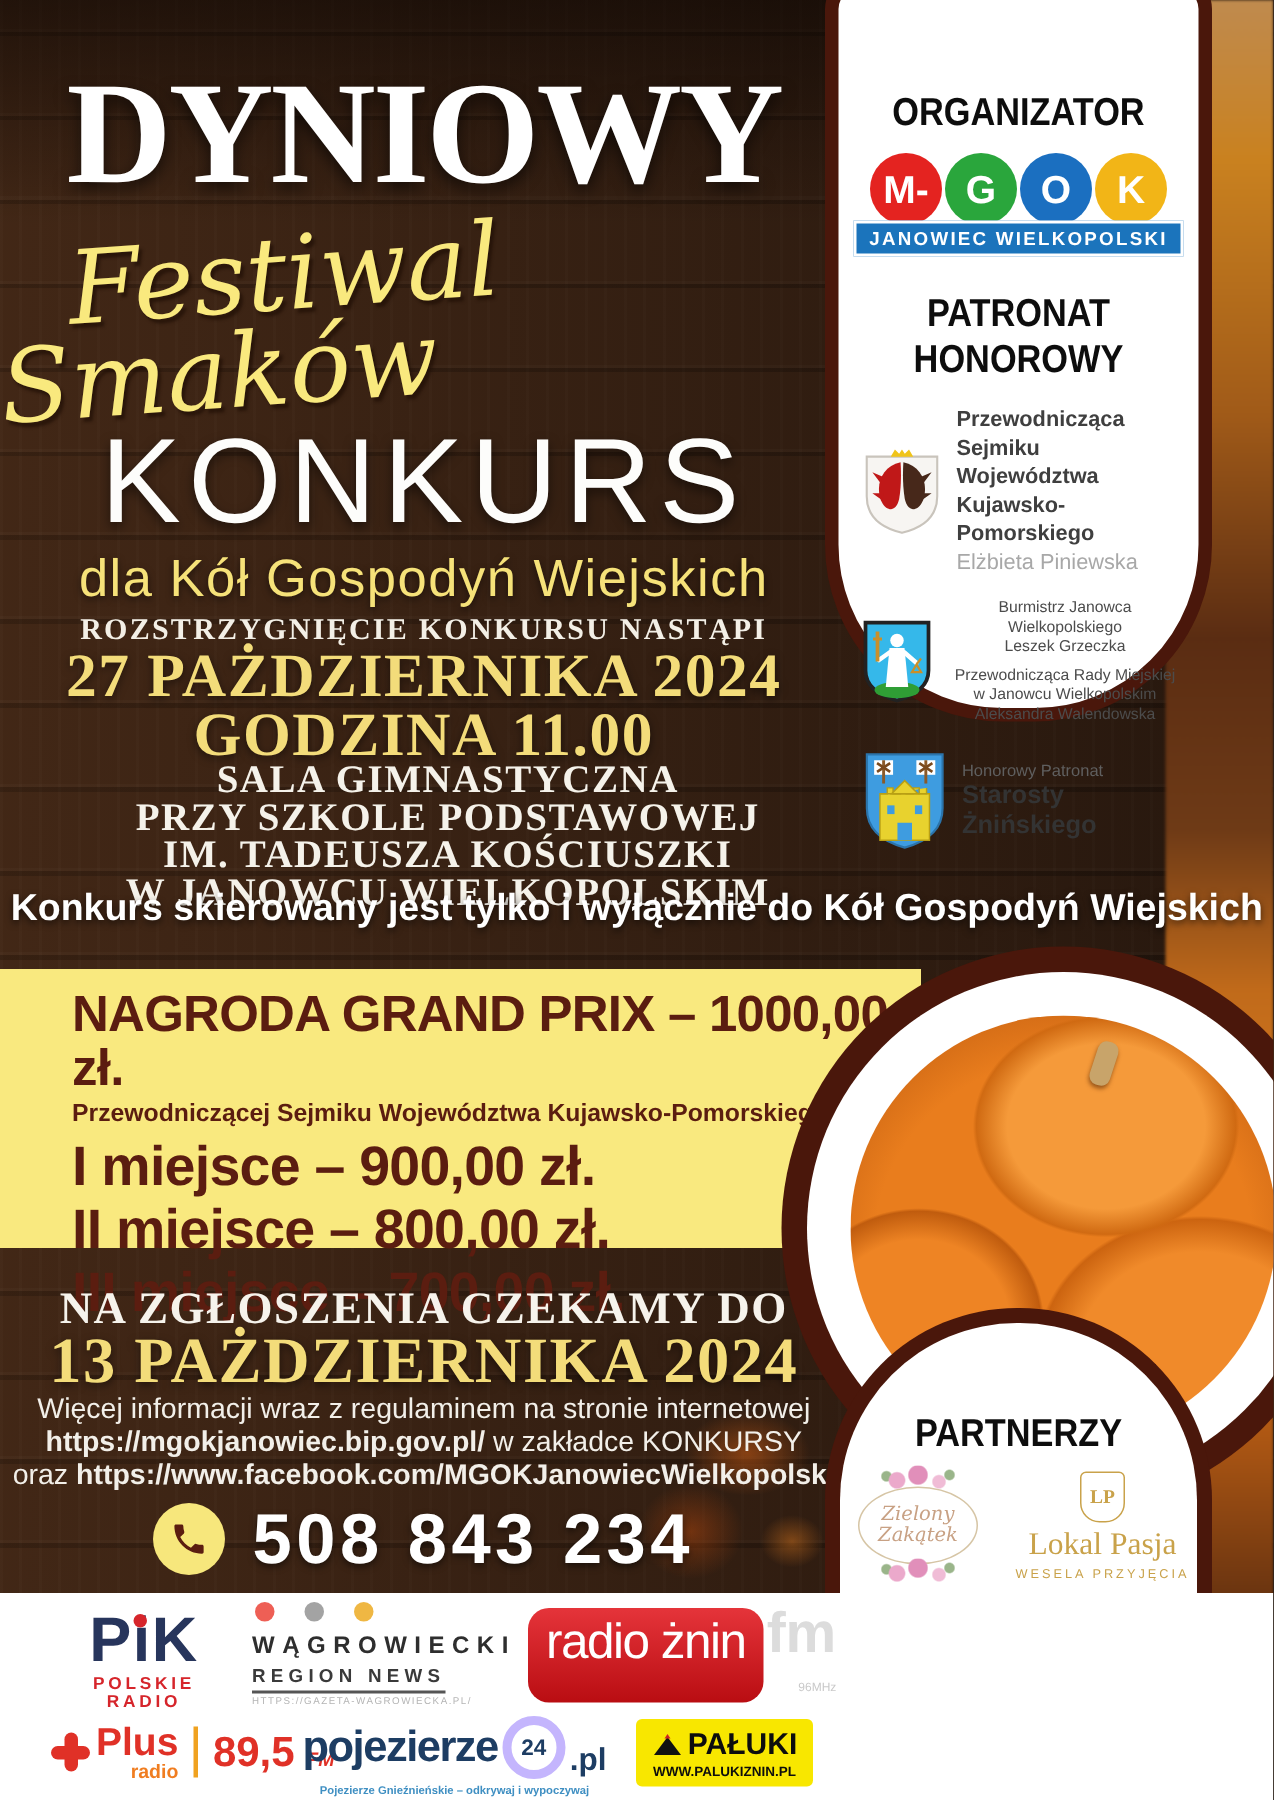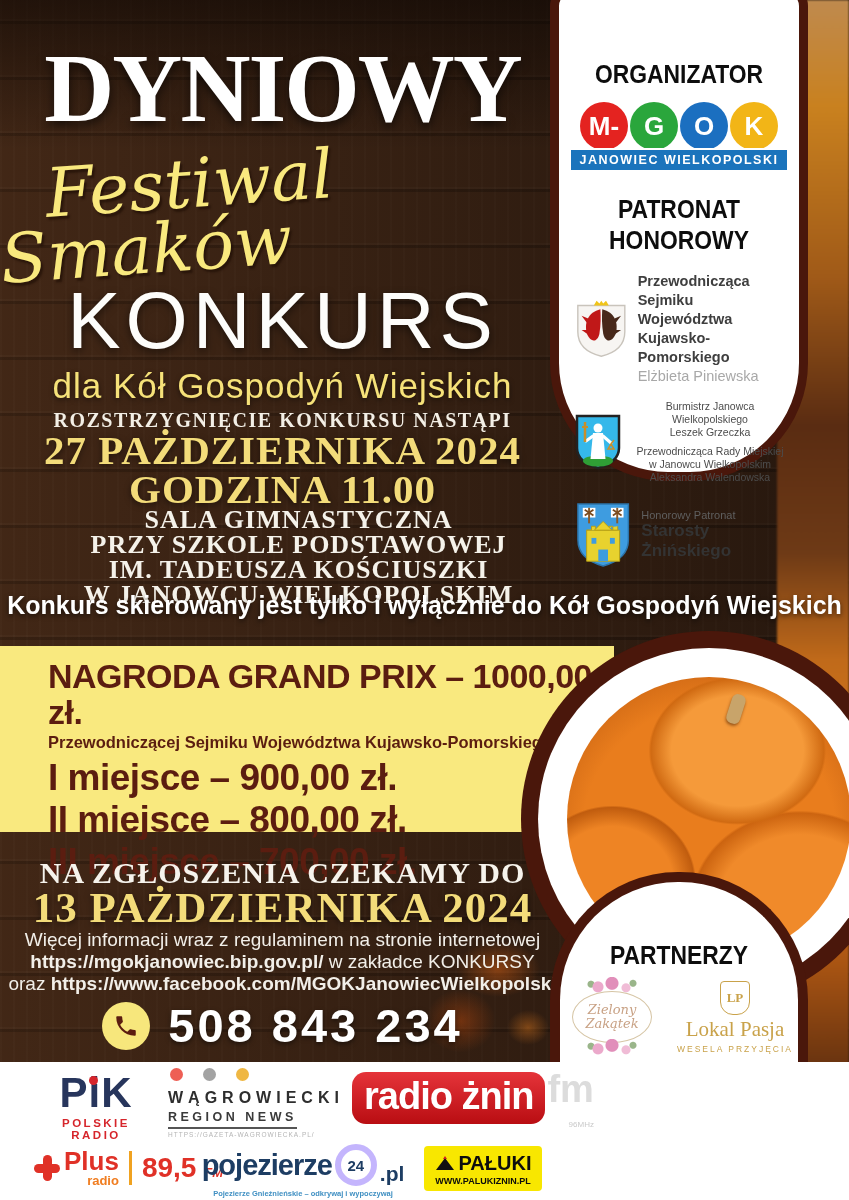--- a/index.html
+++ b/index.html
@@ -154,21 +154,21 @@
   .pik-sub{font-size:11.5px;color:#d6252b;font-weight:700;letter-spacing:2.5px;margin-top:3px;}
   .wagro{position:absolute;left:168px;top:6px;width:180px;}
   .wagro-dots{display:flex;gap:20px;padding-left:2px;}
   .wdot{width:13px;height:13px;border-radius:50%;}
   .wagro-name{margin-top:8px;font-size:16px;letter-spacing:5px;color:#2e2e2e;font-weight:700;}
   .wagro-sub{margin-top:3px;font-size:12.5px;letter-spacing:3.5px;color:#3a3a3a;font-weight:700;
     border-bottom:2px solid #555;display:inline-block;padding-bottom:3px;}
   .wagro-url{font-size:6.5px;color:#b5b5b5;letter-spacing:1px;margin-top:2px;}
   .rznin{position:absolute;left:352px;top:10px;display:flex;align-items:flex-start;}
   .rznin-box{background:linear-gradient(#e5343a,#b90d12);border-radius:14px;color:#fff;
-    font-size:38px;font-weight:700;padding:5px 12px 9px;letter-spacing:-1px;line-height:1;}
+    font-size:33px;font-weight:400;padding:5px 12px 25px;letter-spacing:-1px;line-height:1;}
   .rznin-right{margin-left:2px;text-align:right;}
   .rznin-fm{font-size:38px;font-weight:700;color:#dcdcdc;line-height:.9;}
   .rznin-mhz{font-size:8px;color:#c9c9c9;margin-top:14px;}
   .plusr{position:absolute;left:34px;top:86px;display:flex;align-items:center;}
   .plus-icon{position:relative;width:26px;height:26px;margin-right:4px;}
   .plus-icon::before,.plus-icon::after{content:"";position:absolute;background:#e03127;border-radius:6px;}
   .plus-icon::before{left:9px;top:0;width:9px;height:26px;}
   .plus-icon::after{left:0;top:9px;width:26px;height:9px;}
   .plus-names{line-height:1;}
   .plus-name{color:#e03127;font-size:26px;font-weight:700;}

